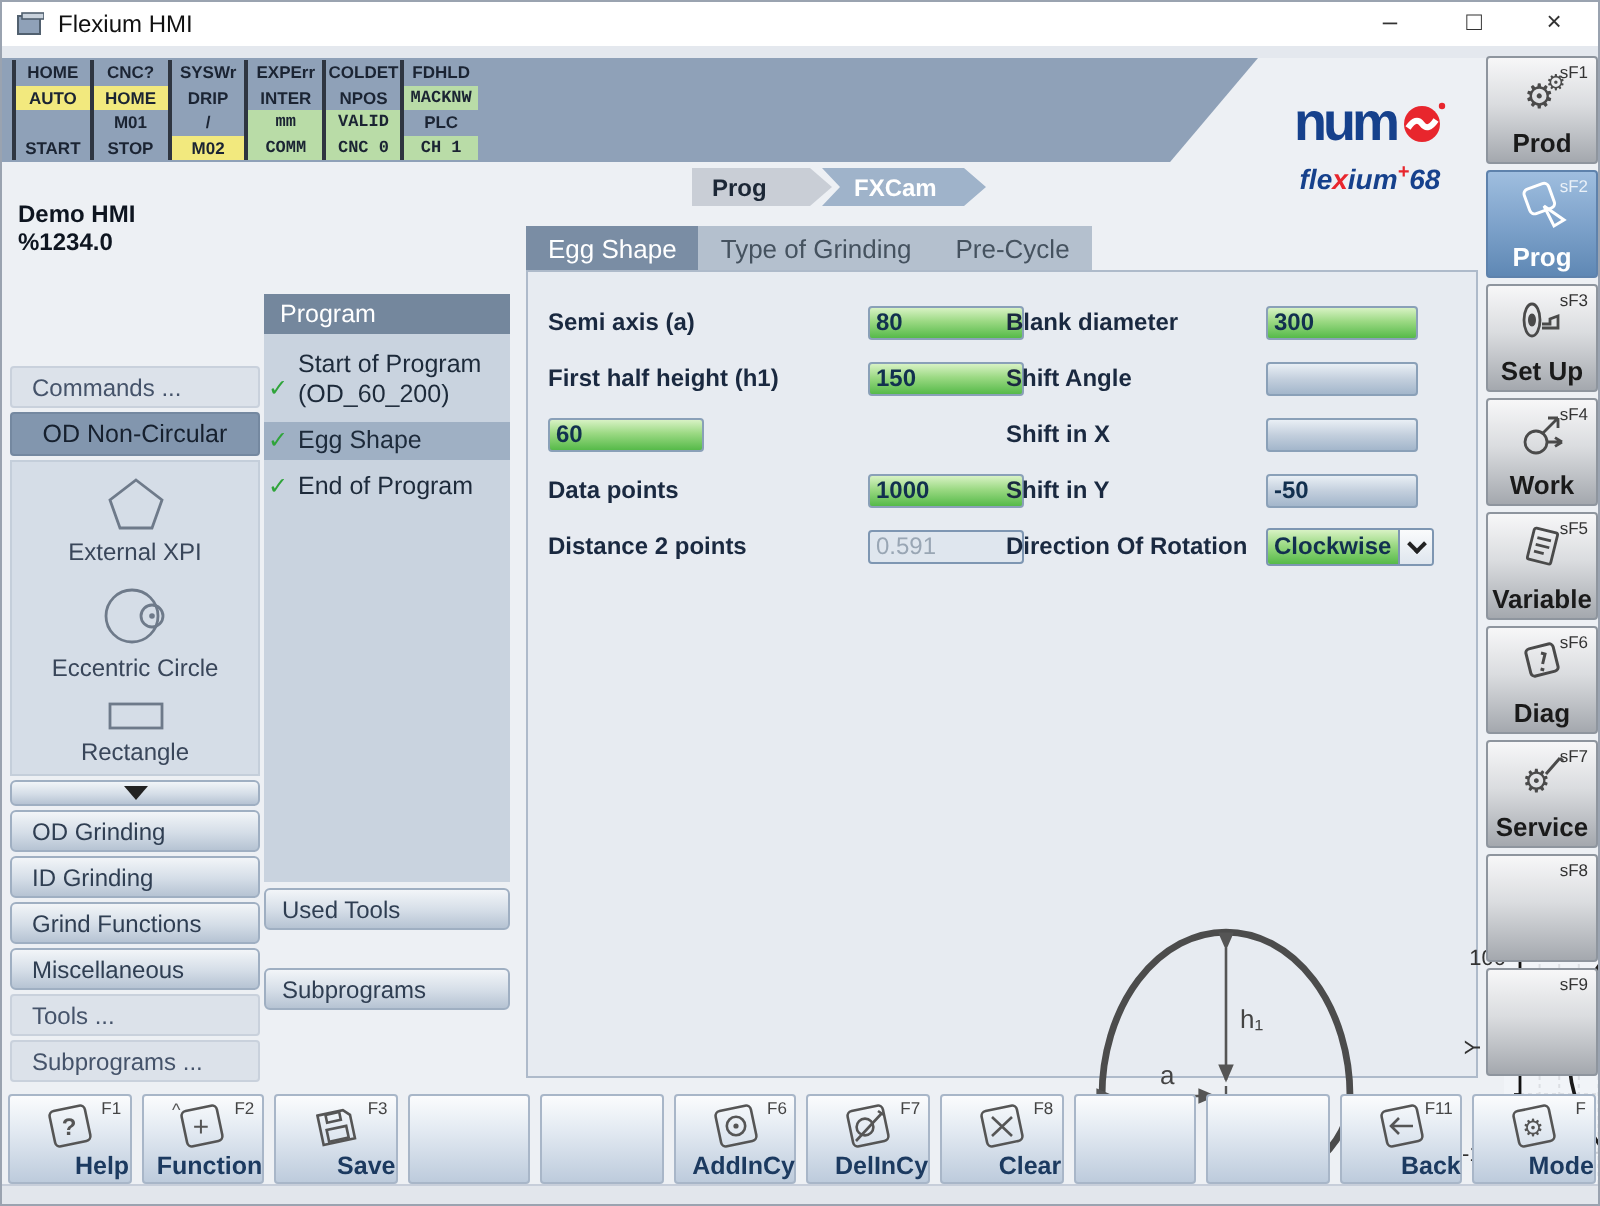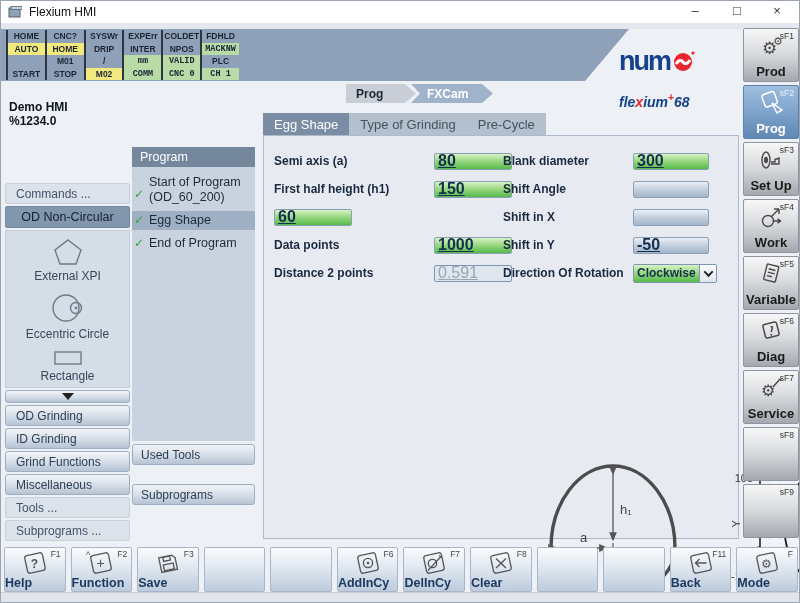--- a/index.html
+++ b/index.html
@@ -13,24 +13,24 @@
   .wctl.min{right:84px}.wctl.max{right:42px}.wctl.close{right:2px}
   .topstrip{position:absolute;left:0;top:22px;width:100%;height:6px;background:#E4E8EE;}
   
   .band{position:absolute;left:0;top:28px;width:628px;height:52px;background:#8FA1B8;clip-path:polygon(0 0,100% 0,93% 100%,0 100%);}
   
   .statusgrid{position:absolute;left:5px;top:29px;width:233px;height:50px;display:grid;grid-template-columns:repeat(6,1fr);grid-auto-rows:12.5px;}
   .scell{position:relative;border-left:2px solid #2E3540;display:flex;align-items:center;justify-content:center;font-size:8.5px;font-weight:bold;color:#1B2433;white-space:nowrap;overflow:hidden;}
   .scell.yellow{background:#F2E97E;}
   .scell.green{background:#B9DCA7;font-family:Liberation Mono, monospace;}
   
-  .brand{position:absolute;right:104px;top:48px;text-align:left;}
+  .brand{position:absolute;right:76px;top:48px;text-align:center;}
   .brand .numrow{display:flex;align-items:center;justify-content:flex-end;gap:3px;}
   .brand .num{font-size:27px;font-weight:bold;color:#16418C;letter-spacing:-2px;line-height:24px;}
-  .brand .tag{font-size:14px;font-weight:bold;font-style:italic;color:#16418C;margin-top:19px;}
+  .brand .tag{font-size:14px;font-weight:bold;font-style:italic;color:#16418C;margin-top:8px;}
   .brand .tag .red{color:#E8262D;}
   .brand .tag sup{font-size:10px;color:#E8262D;}
   
   .crumb{position:absolute;top:83px;height:19px;display:flex;align-items:center;padding:0 16px 0 10px;font-size:12px;font-weight:bold;clip-path:polygon(0 0,calc(100% - 11px) 0,100% 50%,calc(100% - 11px) 100%,0 100%);}
   .crumb.c0{left:345px;width:70px;background:#C9CED6;color:#1C2736;}
   .crumb.c1{left:410px;width:82px;background:#9FB3CA;color:#fff;clip-path:polygon(0 0,calc(100% - 11px) 0,100% 50%,calc(100% - 11px) 100%,0 100%,9px 50%);padding-left:16px;}
   
   .session{position:absolute;left:8px;top:99px;font-size:12px;font-weight:bold;color:#0e1520;line-height:14px;}
   
   .gbtn{background:linear-gradient(180deg,#F2F5F8 0%,#D4DDE7 55%,#B6C3D3 100%);border:1px solid #9FAFC2;border-radius:3px;color:#2F3E52;font-size:12px;display:flex;align-items:center;}
@@ -54,21 +54,21 @@
   .pfoot{margin-top:3px;display:flex;flex-direction:column;gap:19px;}
   .pfoot .gbtn{height:21px;padding-left:8px;}
   
   .tabs{position:absolute;left:262px;top:112px;height:22px;display:flex;}
   .tab{padding:0 11px;background:#B4C0CE;color:#45525F;font-size:13px;display:flex;align-items:center;}
   .tab.active{background:#7A8DA4;color:#fff;}
   .panel{position:absolute;left:262px;top:134px;width:476px;height:404px;background:#E7EBF1;border:1px solid #AEBACA;}
   
   .frow{position:absolute;height:18px;display:flex;align-items:center;}
   .flabel{font-size:12px;font-weight:bold;color:#1A2940;white-space:nowrap;}
-  .finput{height:17px;border:1px solid #8AA0B8;border-radius:2px;font-size:16px;font-weight:bold;color:#12304F;padding:0 3px;font-family:"Liberation Sans","DejaVu Sans",sans-serif;text-decoration:underline;}
+  .finput{height:17px;border:1px solid #8AA0B8;border-radius:2px;font-size:12px;font-weight:bold;color:#12304F;padding:0 3px;font-family:"Liberation Sans","DejaVu Sans",sans-serif;}
   .finput.green{background:linear-gradient(180deg,#D8F2C4 0%,#9BD983 45%,#56BA49 100%);}
   .finput.blue{background:linear-gradient(180deg,#E9EFF5 0%,#C3CfDD 50%,#A3B6CB 100%);}
   .finput.disabled{background:#DFE6EE;border:1px solid #7E96B2;color:#99A6B4;font-weight:normal;}
   .fsel{height:19px;border:1px solid #7E96B2;border-radius:2px;display:flex;overflow:hidden;}
   .fsel .seltext{flex:1;background:linear-gradient(180deg,#D8F2C4 0%,#9BD983 45%,#56BA49 100%);font-size:12px;font-weight:bold;color:#12304F;padding:1px 3px 0;}
   .fsel .selarrow{width:17px;background:linear-gradient(180deg,#FAFBFC,#DFE6EE);border-left:1px solid #7E96B2;display:flex;align-items:center;justify-content:center;}
   .fsel .chev{width:7px;height:7px;border-left:2px solid #222;border-bottom:2px solid #222;transform:rotate(-45deg) translate(1px,-1px);}
   
   .eggdiag{position:absolute;left:264px;top:292px;width:180px;height:190px;}
   .plot{position:absolute;left:462px;top:306px;width:246px;height:208px;}
@@ -79,21 +79,21 @@
   .rbtn .fkey{position:absolute;top:2px;right:4px;font-size:8.5px;color:#333;}
   .rbtn.selected .fkey{color:#EAF1F8;}
   .rbtn .ricon{position:absolute;left:50%;top:4px;transform:translateX(-50%);}
   .rbtn .rlabel{position:absolute;bottom:2px;width:100%;text-align:center;font-size:13px;font-weight:bold;color:#1A1A1A;}
   .rbtn.selected .rlabel{color:#fff;}
   
   .toolbar{position:absolute;left:3px;top:546px;width:794px;height:45px;display:flex;gap:5px;}
   .tbtn{position:relative;flex:1;background:linear-gradient(180deg,#FBFCFD 0%,#E3EAF2 40%,#BDCBDC 100%);border:1px solid #A8B6C8;border-radius:2px;}
   .tbtn .fkey{position:absolute;top:1px;right:4px;font-size:8.5px;color:#444;}
   .tbtn .ticon{position:absolute;left:50%;top:2px;transform:translateX(-50%);}
-  .tbtn .tlabel{position:absolute;bottom:1px;width:100%;text-align:left;font-size:12.5px;font-weight:bold;color:#1C3A60;}
+  .tbtn .tlabel{position:absolute;bottom:1px;width:100%;text-align:right;font-size:12.5px;font-weight:bold;color:#1C3A60;}
   .statusbar{position:absolute;left:0;top:591px;width:100%;height:12px;background:#E2E6EC;border-top:1px solid #C7CEDA;}
 </style>
 </head>
 <body>
 
 <div class="window">
 
   <div class="titlebar">
     <svg class="appicon" viewBox="0 0 14 12">
         <rect x="1" y="2" width="11" height="9" fill="#8FA1B8" stroke="#51606f"></rect>

